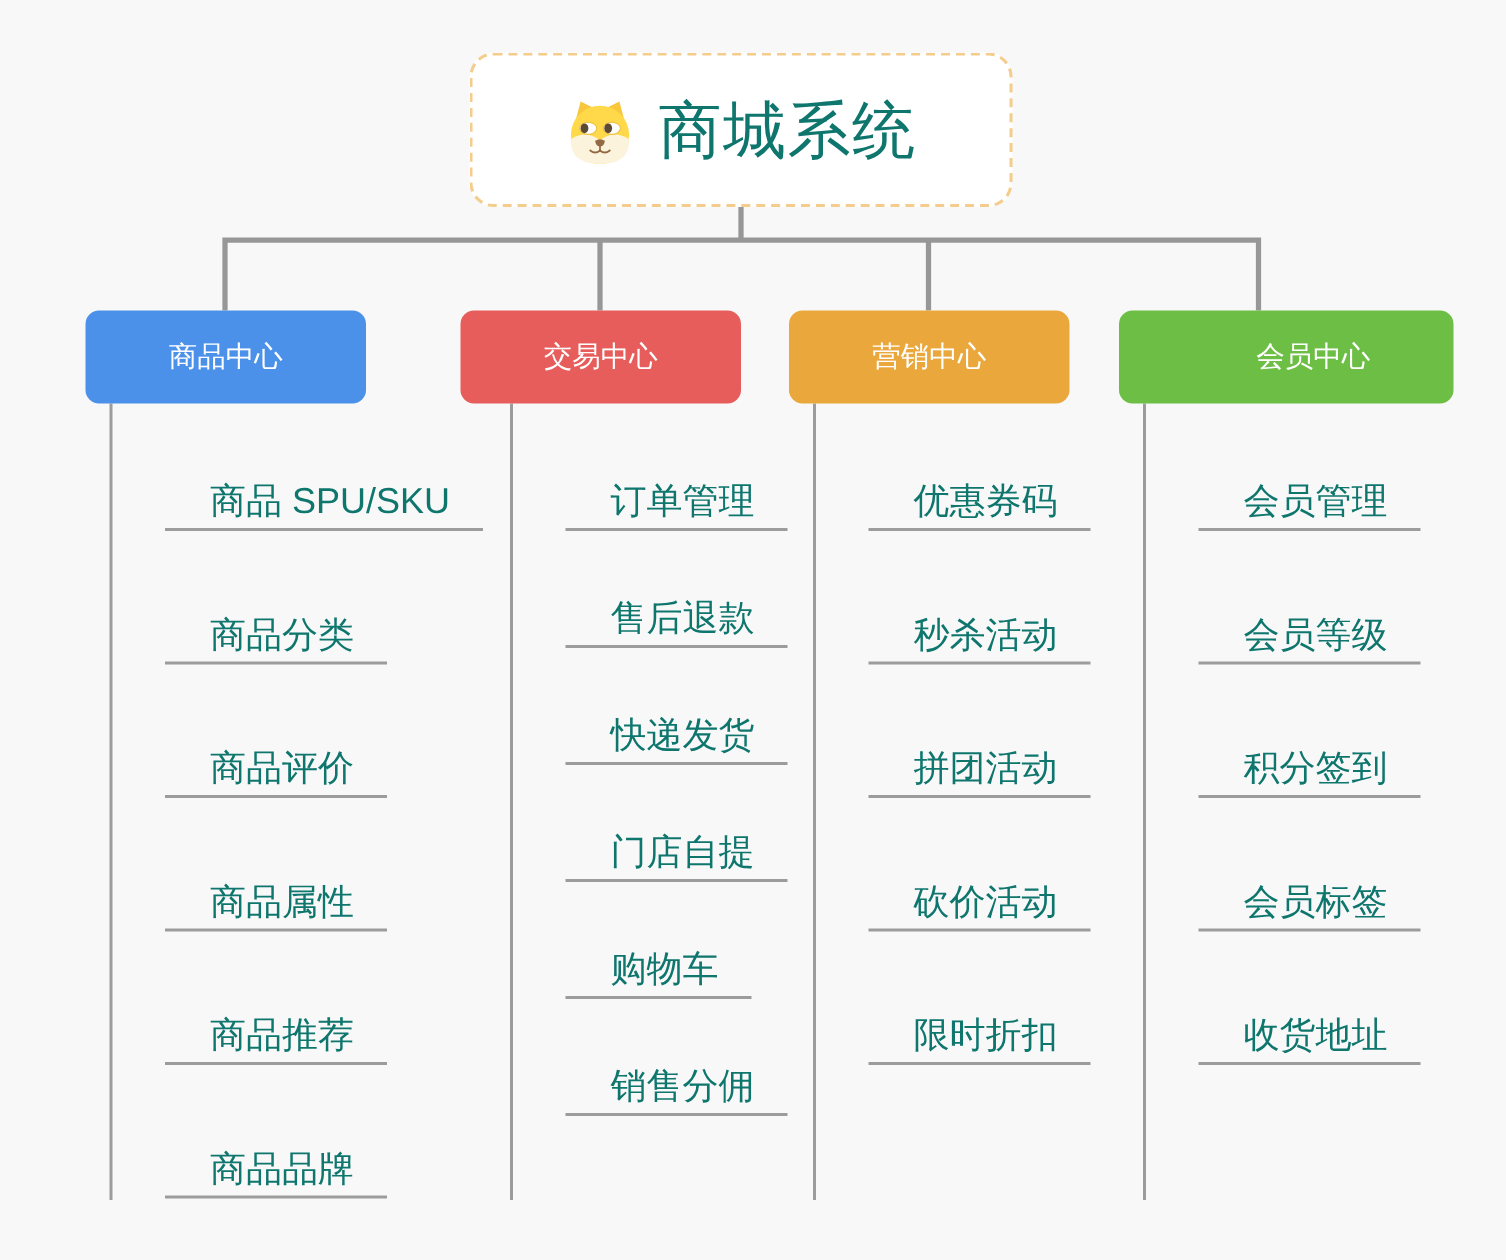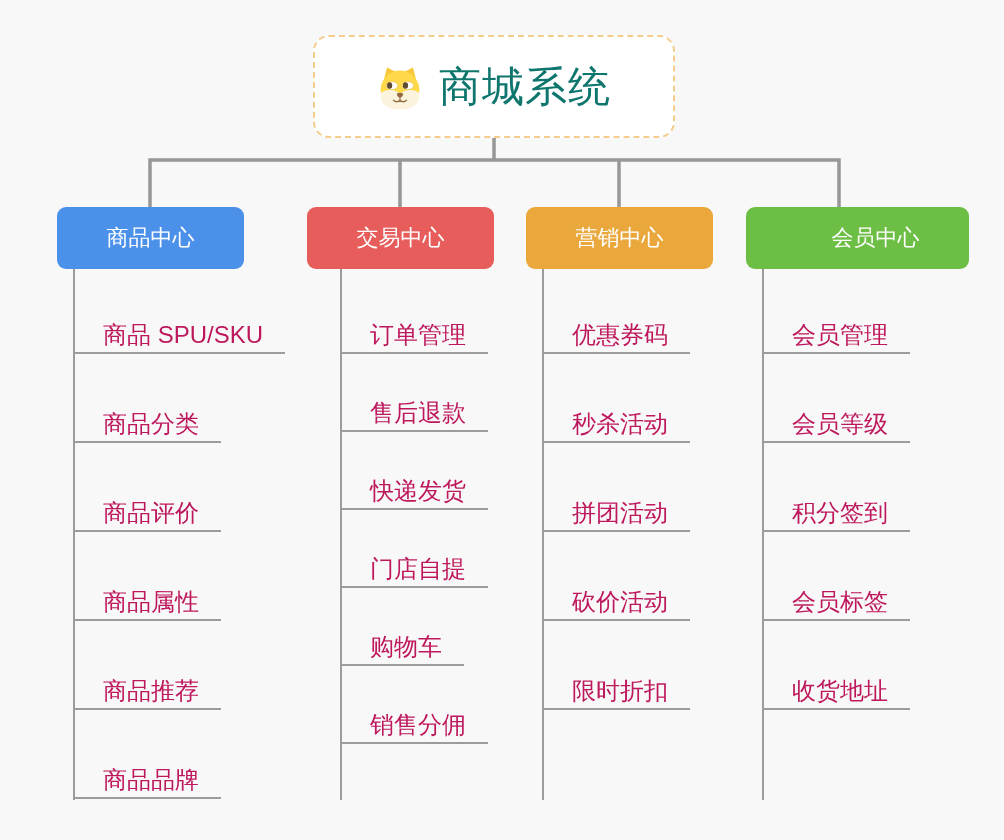--- a/index.html
+++ b/index.html
@@ -28,21 +28,21 @@
     font-weight:500;
     letter-spacing:1px;
     line-height:1;
   }
   .dog{display:inline-flex;}
   
   .branch-box{
     position:absolute;top:207px;width:187px;height:62px;
     border-radius:9px;
     display:flex;align-items:center;justify-content:center;
-    color:#ffffff;font-size:22px;
+    color:#ffffff;font-size:19px;
     z-index:2;
   }
   .bcol0{left:57px;}  .bcol1{left:307px;}  .bcol2{left:526px;}  .bcol3{left:746px;padding-left:36px;}
   
   .children{
     position:absolute;top:269px;width:260px;
     display:flex;flex-direction:column;align-items:flex-start;
     padding-top:39px;row-gap:43px;
     box-sizing:border-box;
     z-index:1;
@@ -51,23 +51,24 @@
   .trunk{
     position:absolute;left:0;top:0;width:2px;height:531px;
     background:#9c9c9c;
   }
   .child{
     box-sizing:border-box;
     height:46px;
     display:flex;align-items:flex-end;
     padding:0 22px 5px 30px;
     border-bottom:2px solid #9c9c9c;
-    font-size:24px;color:#be185d;
+    font-size:24px;color:#0f766e;
     white-space:nowrap;
     line-height:1;
+    margin-left:37px;
   }
 </style>
 </head>
 <body>
 
 <div class="canvas">
 
   <svg class="connectors" width="1004" height="840" viewBox="0 0 1004 840">
     <g stroke="#979797" stroke-width="3.5" fill="none">
       <path d="M494 138 L494 161"></path>

